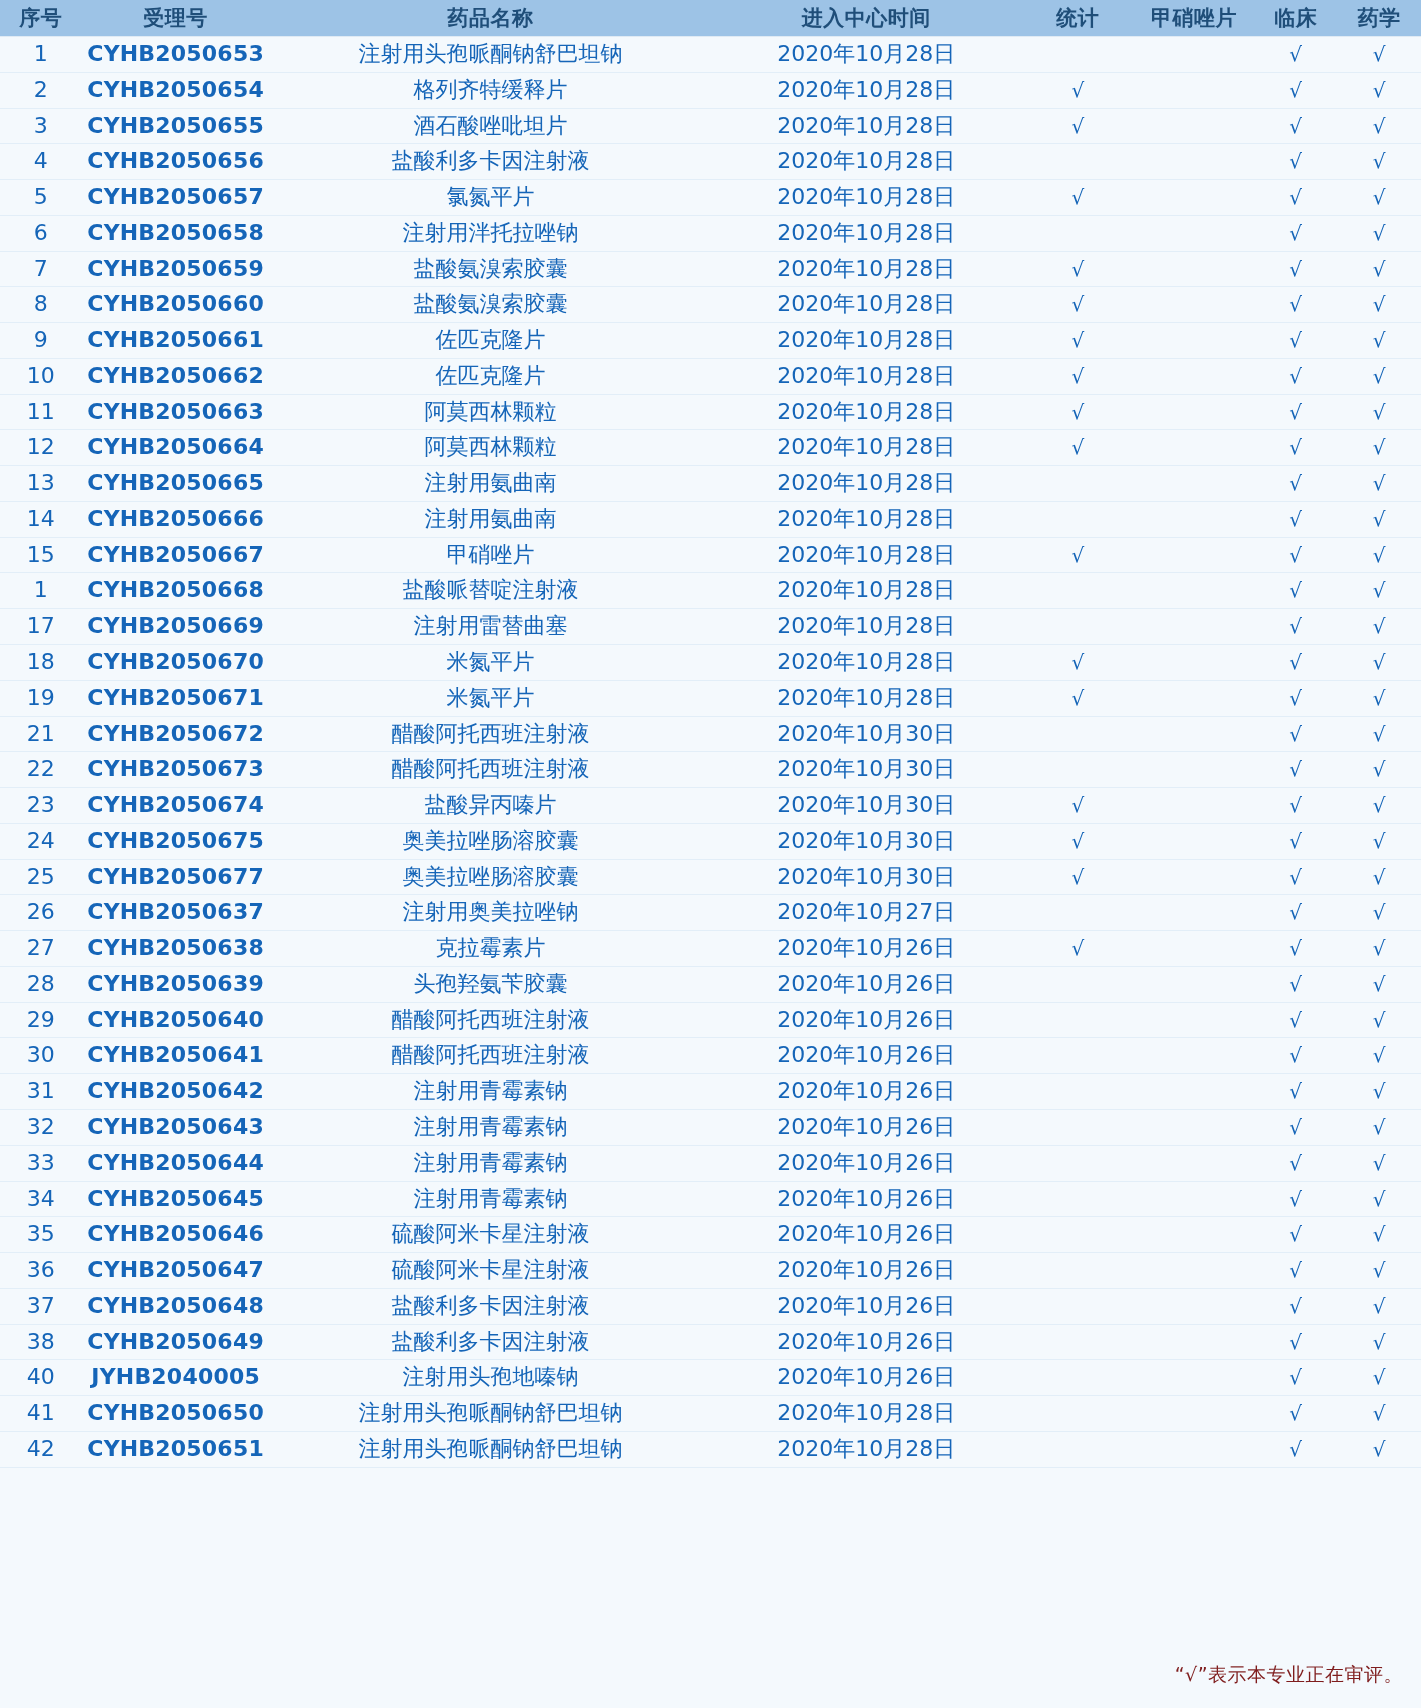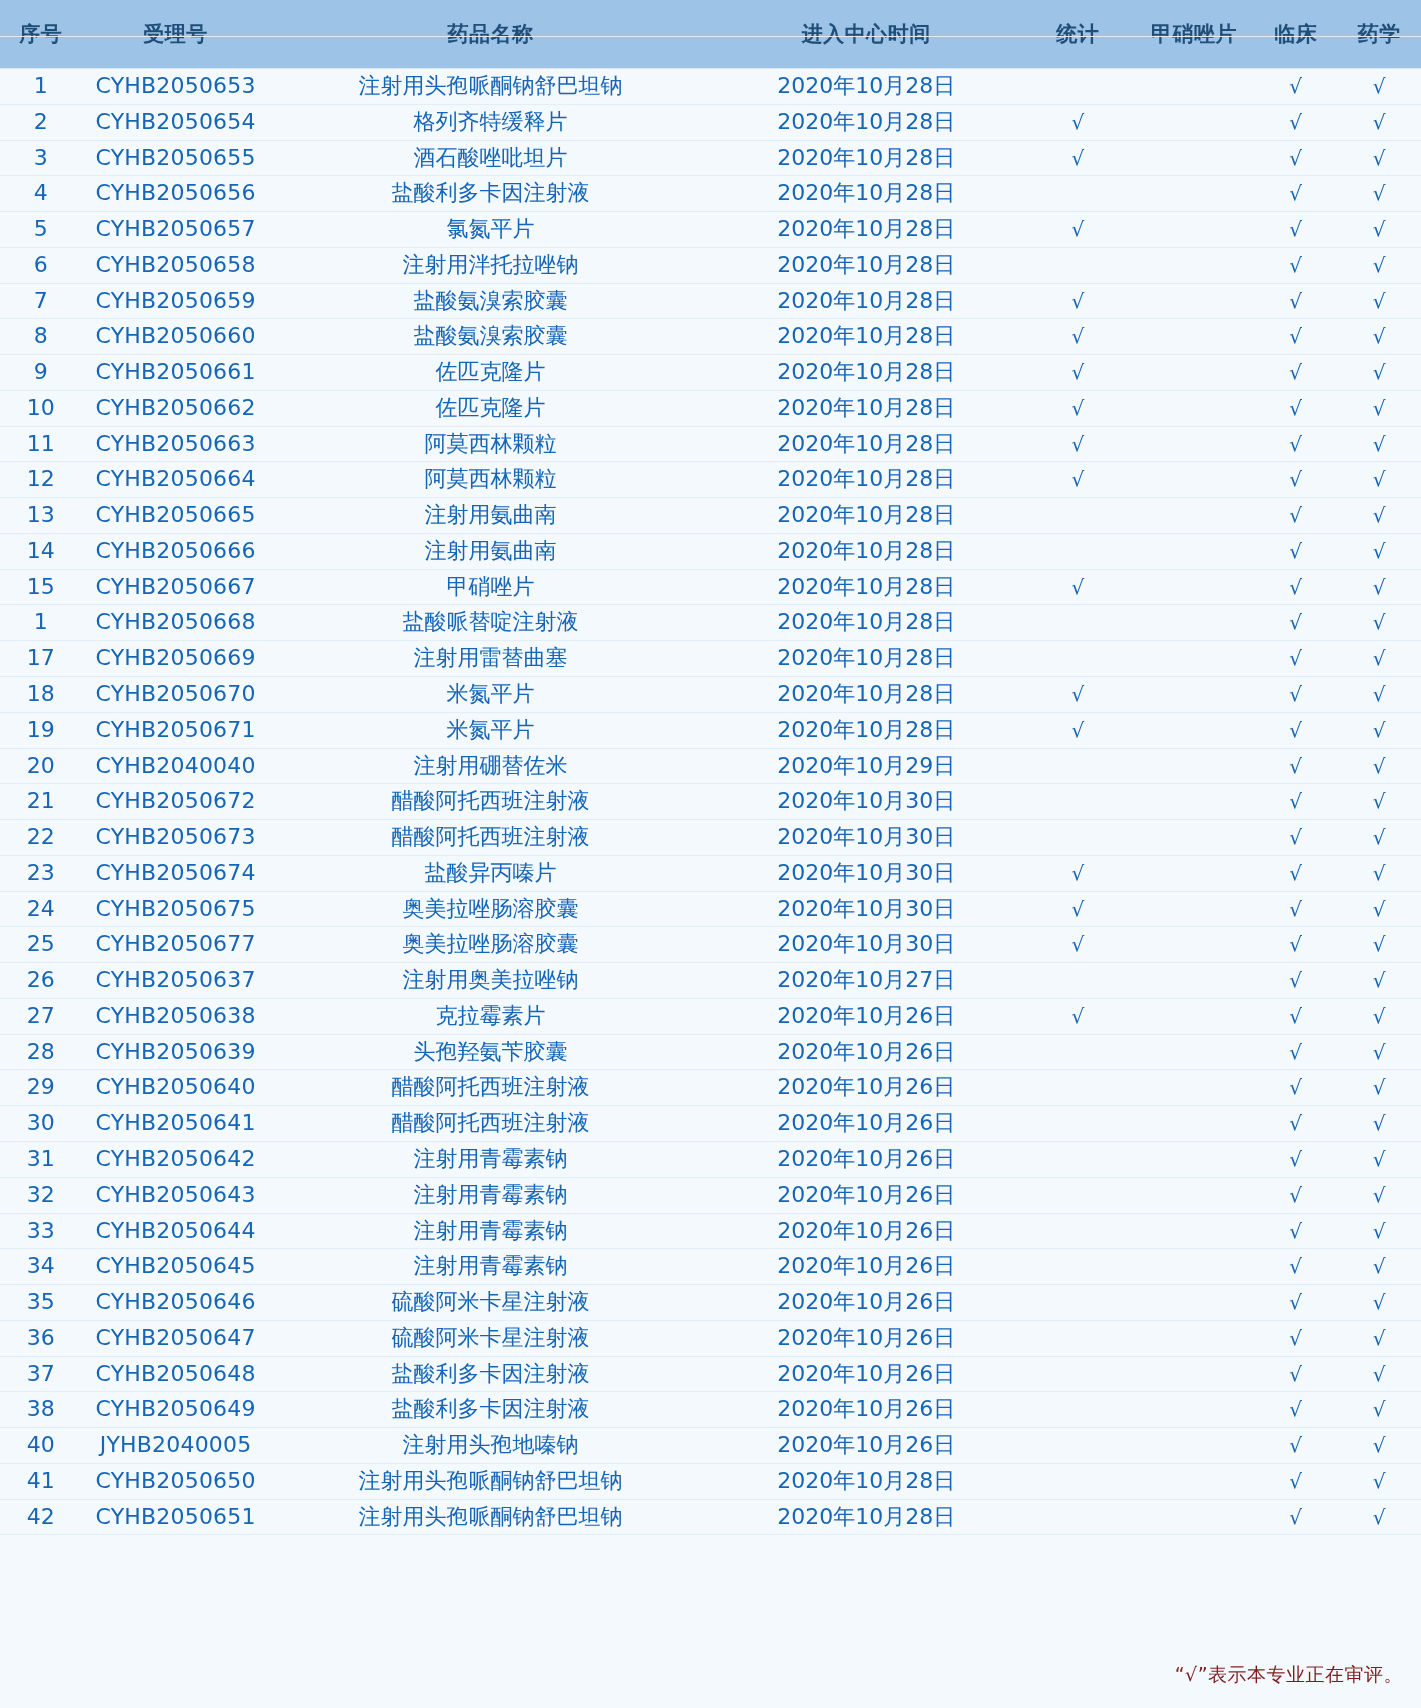--- a/index.html
+++ b/index.html
@@ -39,21 +39,21 @@
   table.grid col.c-clin   { width: 78px; }
   table.grid col.c-pharm  { width: 78px; }
 
   thead th {
     background: #9dc3e6;
     color: #1f4e79;
     font-weight: bold;
     font-size: 21px;
     height: 36px;
     line-height: 36px;
-    padding: 16px;
+    padding: 0;
     text-align: center;
     vertical-align: middle;
     white-space: nowrap;
     letter-spacing: 0.5px;
   }
 
   tbody td {
     color: #1565b8;
     font-size: 22px;
     height: 34.76px;
@@ -61,21 +61,21 @@
     padding: 0;
     text-align: center;
     vertical-align: middle;
     white-space: nowrap;
     border-bottom: 1px solid #e2eef8;
   }
 
   tbody tr:first-child td { border-top: 1px solid #dce9f5; }
 
   td.seq    { font-size: 22px; }
-  td.accept { letter-spacing: 0.2px; }
+  td.accept { letter-spacing: 0.2px; font-weight: bold; }
   td.drug   { }
   td.date   { }
   td.mark   { font-size: 20px; }
 
   
   .hdr-shadow {
     position: absolute;
     left: 0;
     top: 36px;
     width: 1421px;
@@ -307,30 +307,20 @@
           <td class="seq">19</td>
           <td class="accept">CYHB2050671</td>
           <td class="drug">米氮平片</td>
           <td class="date">2020年10月28日</td>
           <td class="mark">√</td>
           <td class="mark"></td>
           <td class="mark">√</td>
           <td class="mark">√</td>
         </tr>
         <tr>
-          <td class="seq">20</td>
-          <td class="accept">CYHB2040040</td>
-          <td class="drug">注射用硼替佐米</td>
-          <td class="date">2020年10月29日</td>
-          <td class="mark"></td>
-          <td class="mark"></td>
-          <td class="mark">√</td>
-          <td class="mark">√</td>
-        </tr>
-        <tr>
           <td class="seq">21</td>
           <td class="accept">CYHB2050672</td>
           <td class="drug">醋酸阿托西班注射液</td>
           <td class="date">2020年10月30日</td>
           <td class="mark"></td>
           <td class="mark"></td>
           <td class="mark">√</td>
           <td class="mark">√</td>
         </tr>
         <tr>

